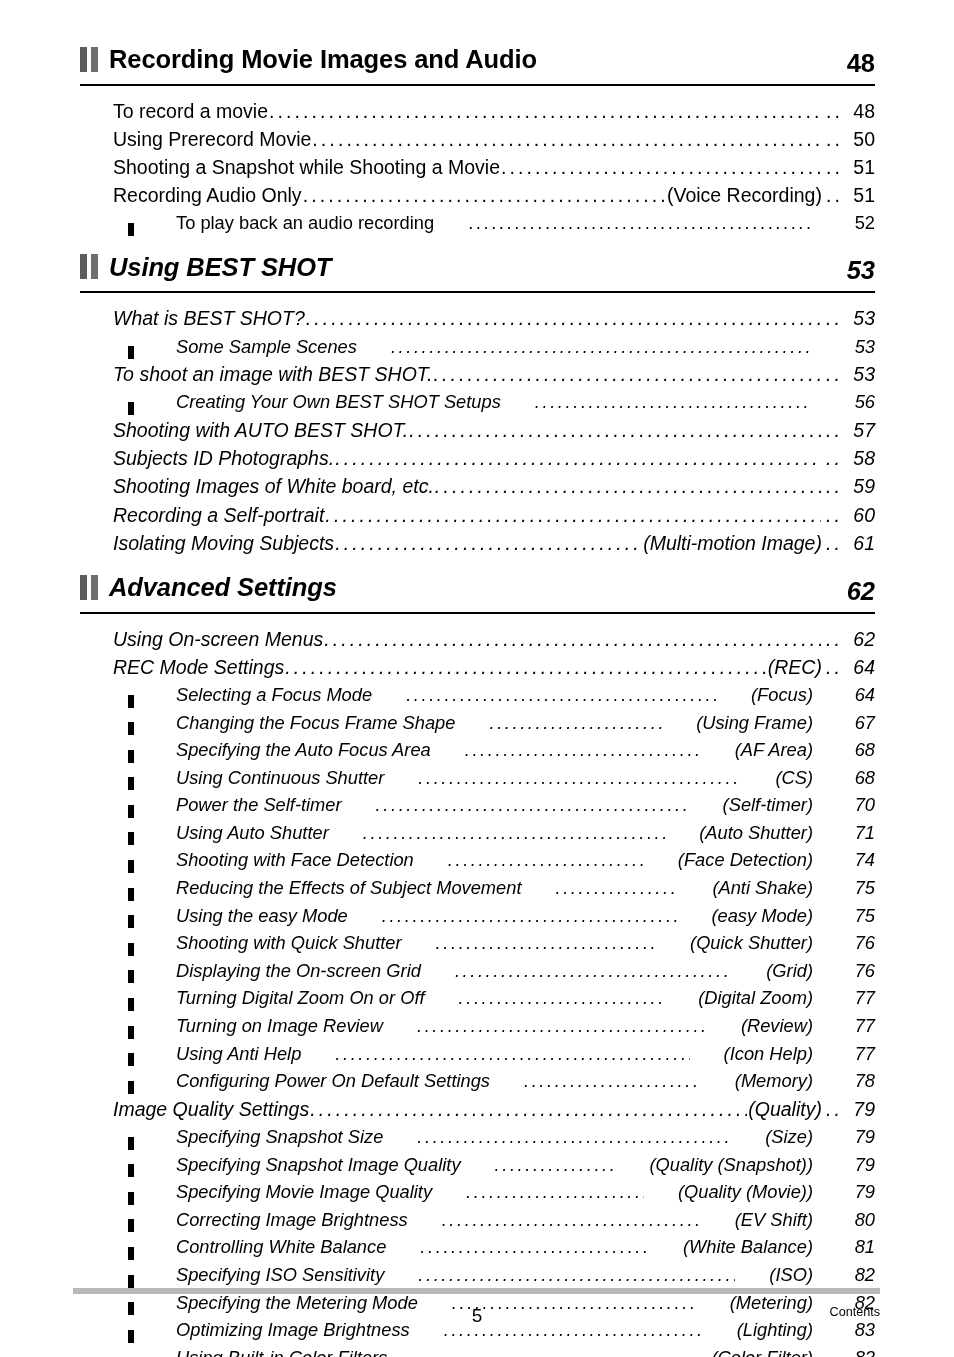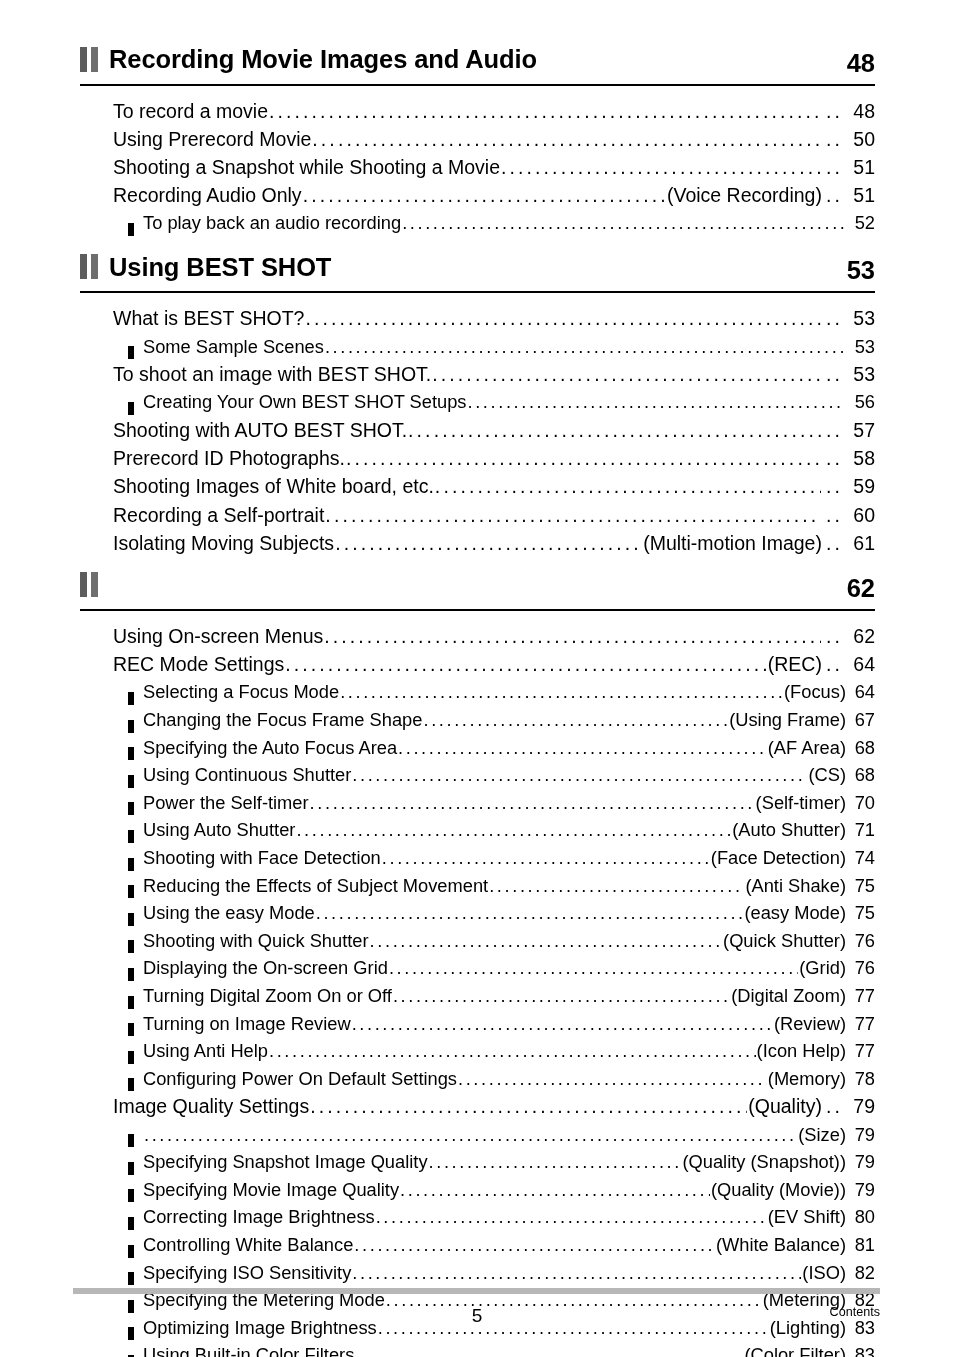--- a/index.html
+++ b/index.html
@@ -91,20 +91,21 @@
     white-space: nowrap;
     color: #000;
   }
   .entry.level1 {
     padding-left: 33px;
   }
   .entry.level2 {
     padding-left: 48px;
     font-size: 18.3px;
     line-height: 27.6px;
+    gap: 33px;
   }
   .bullet {
     display: inline-block;
     width: 6px;
     height: 13px;
     background: #000;
     margin-right: 9px;
     flex: none;
     position: relative;
     top: -1px;
@@ -137,21 +138,21 @@
     text-align: right;
     min-width: 27px;
     padding-left: 5px;
   }
   .entry.level2 .entry-page {
     min-width: 26px;
     padding-left: 3px;
   }
 
   
-  .section-block + .section-block { margin-top: 0; }
+  .section-block + .section-block { margin-top: 0; font-style: italic; }
 
   
   .footer-bar {
     position: absolute;
     left: 73px;
     top: 1288px;
     width: 807px;
     height: 6px;
     background: #b7b7b7;
   }
@@ -261,21 +262,21 @@
             <span class="leader">.........................................................................................</span>
             <span class="entry-page">56</span>
           </div>
           <div class="entry level1">
             <span class="entry-text">Shooting with AUTO BEST SHOT.</span>
             <span class="leader">.........................................................................................</span>
             <span class="gapdots">..</span>
             <span class="entry-page">57</span>
           </div>
           <div class="entry level1">
-            <span class="entry-text">Prerecord ID Photographs.</span>
+            <span class="entry-text">Subjects ID Photographs.</span>
             <span class="leader">.........................................................................................</span>
             <span class="gapdots">..</span>
             <span class="entry-page">58</span>
           </div>
           <div class="entry level1">
             <span class="entry-text">Shooting Images of White board, etc.</span>
             <span class="leader">.........................................................................................</span>
             <span class="gapdots">..</span>
             <span class="entry-page">59</span>
           </div>
@@ -294,20 +295,21 @@
           </div>
         </div>
       </div>
       <div class="section-block">
         <div class="section-head">
           <div class="section-head-left">
             <span class="head-marker">
               <i class="b1"></i>
               <i class="b2"></i>
             </span>
+            <span class="section-title">Advanced Settings</span>
           </div>
           <span class="section-page">62</span>
         </div>
         <div class="head-rule"></div>
         <div class="entries">
           <div class="entry level1">
             <span class="entry-text">Using On-screen Menus</span>
             <span class="leader">.........................................................................................</span>
             <span class="gapdots">..</span>
             <span class="entry-page">62</span>
@@ -426,20 +428,21 @@
           </div>
           <div class="entry level1">
             <span class="entry-text">Image Quality Settings</span>
             <span class="leader">.........................................................................................</span>
             <span class="paren">(Quality)</span>
             <span class="gapdots">..</span>
             <span class="entry-page">79</span>
           </div>
           <div class="entry level2">
             <span class="bullet"></span>
+            <span class="entry-text">Specifying Snapshot Size</span>
             <span class="leader">.........................................................................................</span>
             <span class="paren">(Size)</span>
             <span class="entry-page">79</span>
           </div>
           <div class="entry level2">
             <span class="bullet"></span>
             <span class="entry-text">Specifying Snapshot Image Quality</span>
             <span class="leader">.........................................................................................</span>
             <span class="paren">(Quality (Snapshot))</span>
             <span class="entry-page">79</span>

